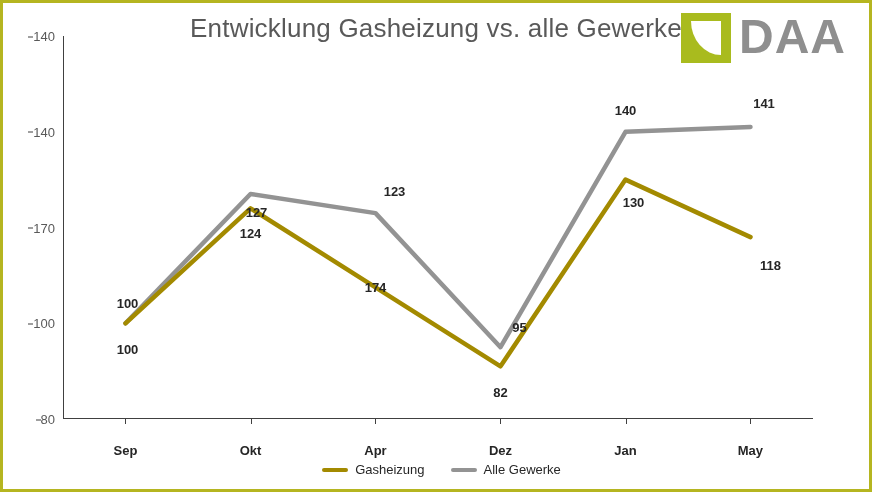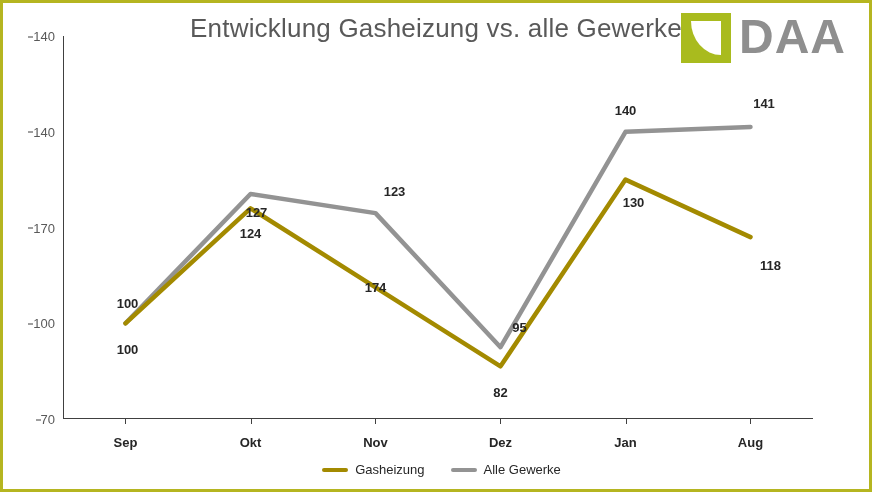--- a/index.html
+++ b/index.html
@@ -100,21 +100,21 @@
   .ytick-mark {
     position: absolute;
     left: -5px;
     width: 5px;
     height: 1px;
     background: #404040;
   }
   .xtick {
     position: absolute;
     top: 100%;
-    margin-top: 16px;
+    margin-top: 24px;
     transform: translateX(-50%);
     font-size: 13px;
     font-weight: bold;
     color: #262626;
     white-space: nowrap;
   }
   .xtick-mark {
     position: absolute;
     bottom: -5px;
     width: 1px;
@@ -171,41 +171,41 @@
   <div id="logo">
     <div id="logo-mark"></div>
     <div id="logo-text">DAA</div>
   </div>
 
   <div id="plot">
     <div class="axis-line-y"></div>
     <div class="axis-line-x"></div>
 
     <div class="ytick" style="top:100%">
-      <span class="ytick-mark" style="top:50%"></span><span>70</span>
+      <span class="ytick-mark" style="top:50%"></span><span>80</span>
     </div>
     <div class="ytick" style="top:75%">
       <span class="ytick-mark" style="top:50%"></span><span>100</span>
     </div>
     <div class="ytick" style="top:50%">
       <span class="ytick-mark" style="top:50%"></span><span>170</span>
     </div>
     <div class="ytick" style="top:25%">
       <span class="ytick-mark" style="top:50%"></span><span>140</span>
     </div>
     <div class="ytick" style="top:0%">
       <span class="ytick-mark" style="top:50%"></span><span>140</span>
     </div>
 
     <div class="xtick" style="left:8.33%">Sep</div>
     <div class="xtick" style="left:25%">Okt</div>
-    <div class="xtick" style="left:41.66%">Nov</div>
+    <div class="xtick" style="left:41.66%">Apr</div>
     <div class="xtick" style="left:58.33%">Dez</div>
     <div class="xtick" style="left:75%">Jan</div>
-    <div class="xtick" style="left:91.66%">Aug</div>
+    <div class="xtick" style="left:91.66%">May</div>
 
     <div style="position:absolute;bottom:0;left:8.33%">
         <span class="xtick-mark"></span>
       </div>
     <div style="position:absolute;bottom:0;left:25%">
         <span class="xtick-mark"></span>
       </div>
     <div style="position:absolute;bottom:0;left:41.66%">
         <span class="xtick-mark"></span>
       </div>

